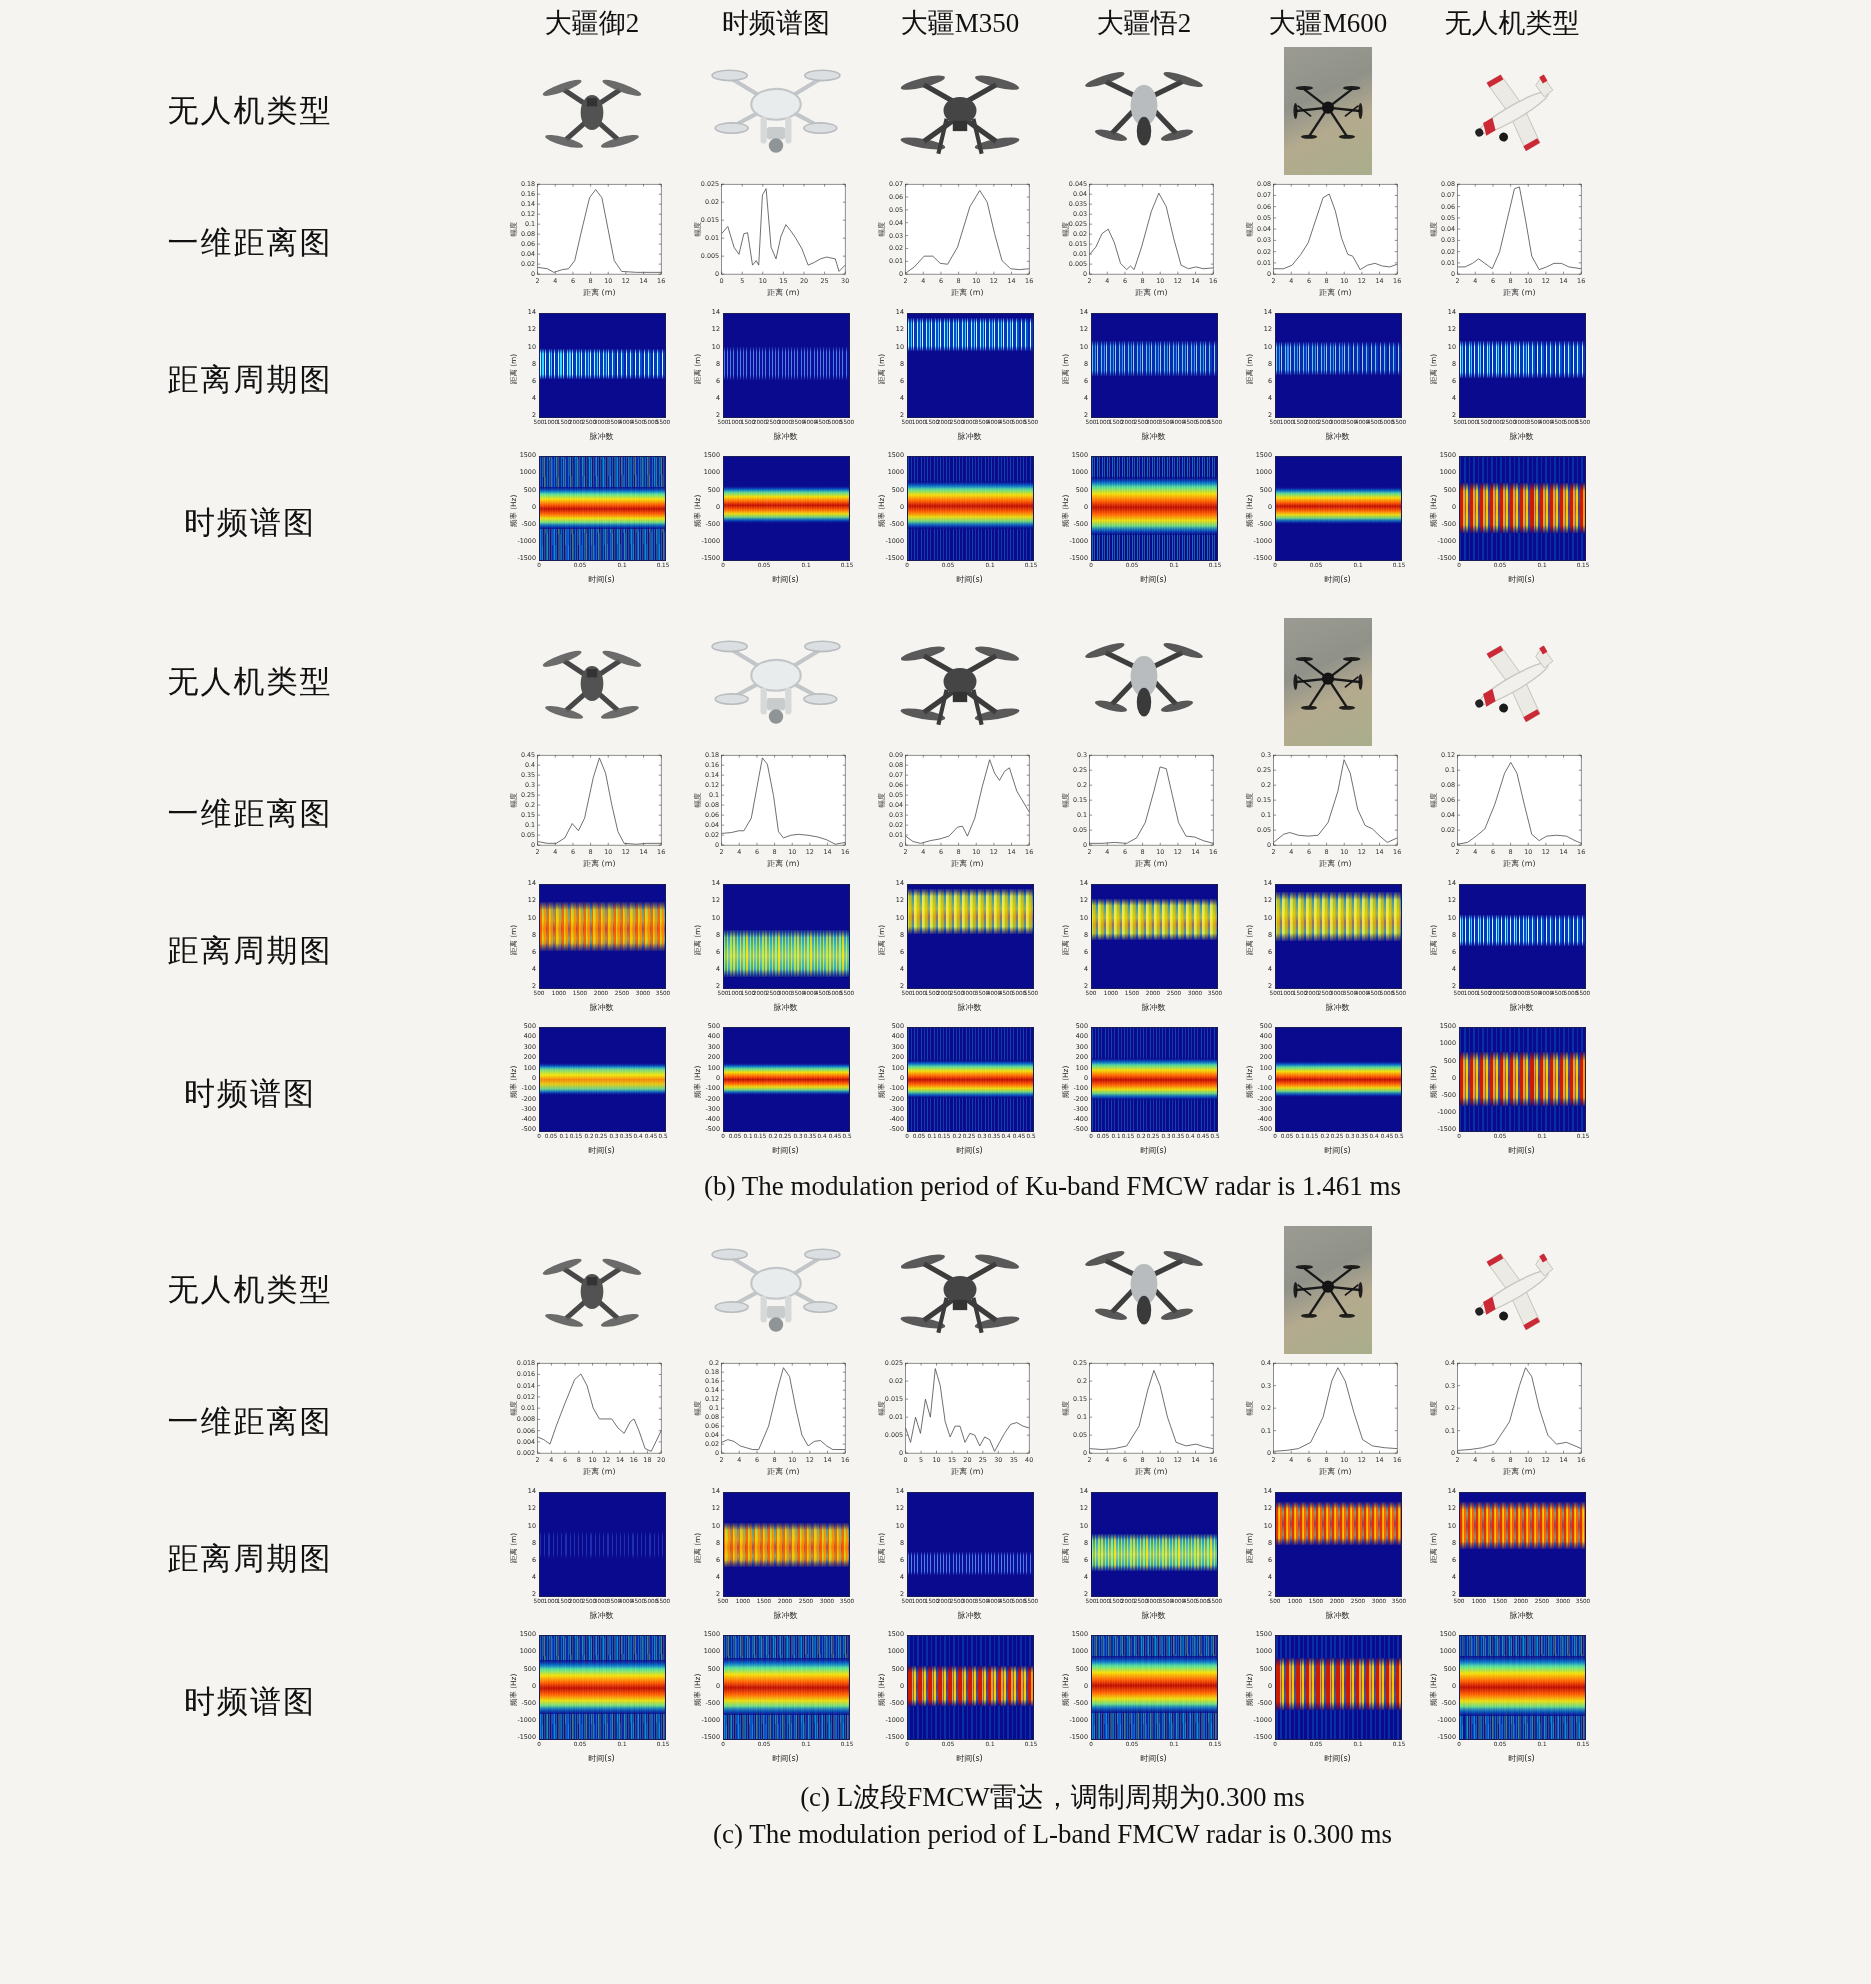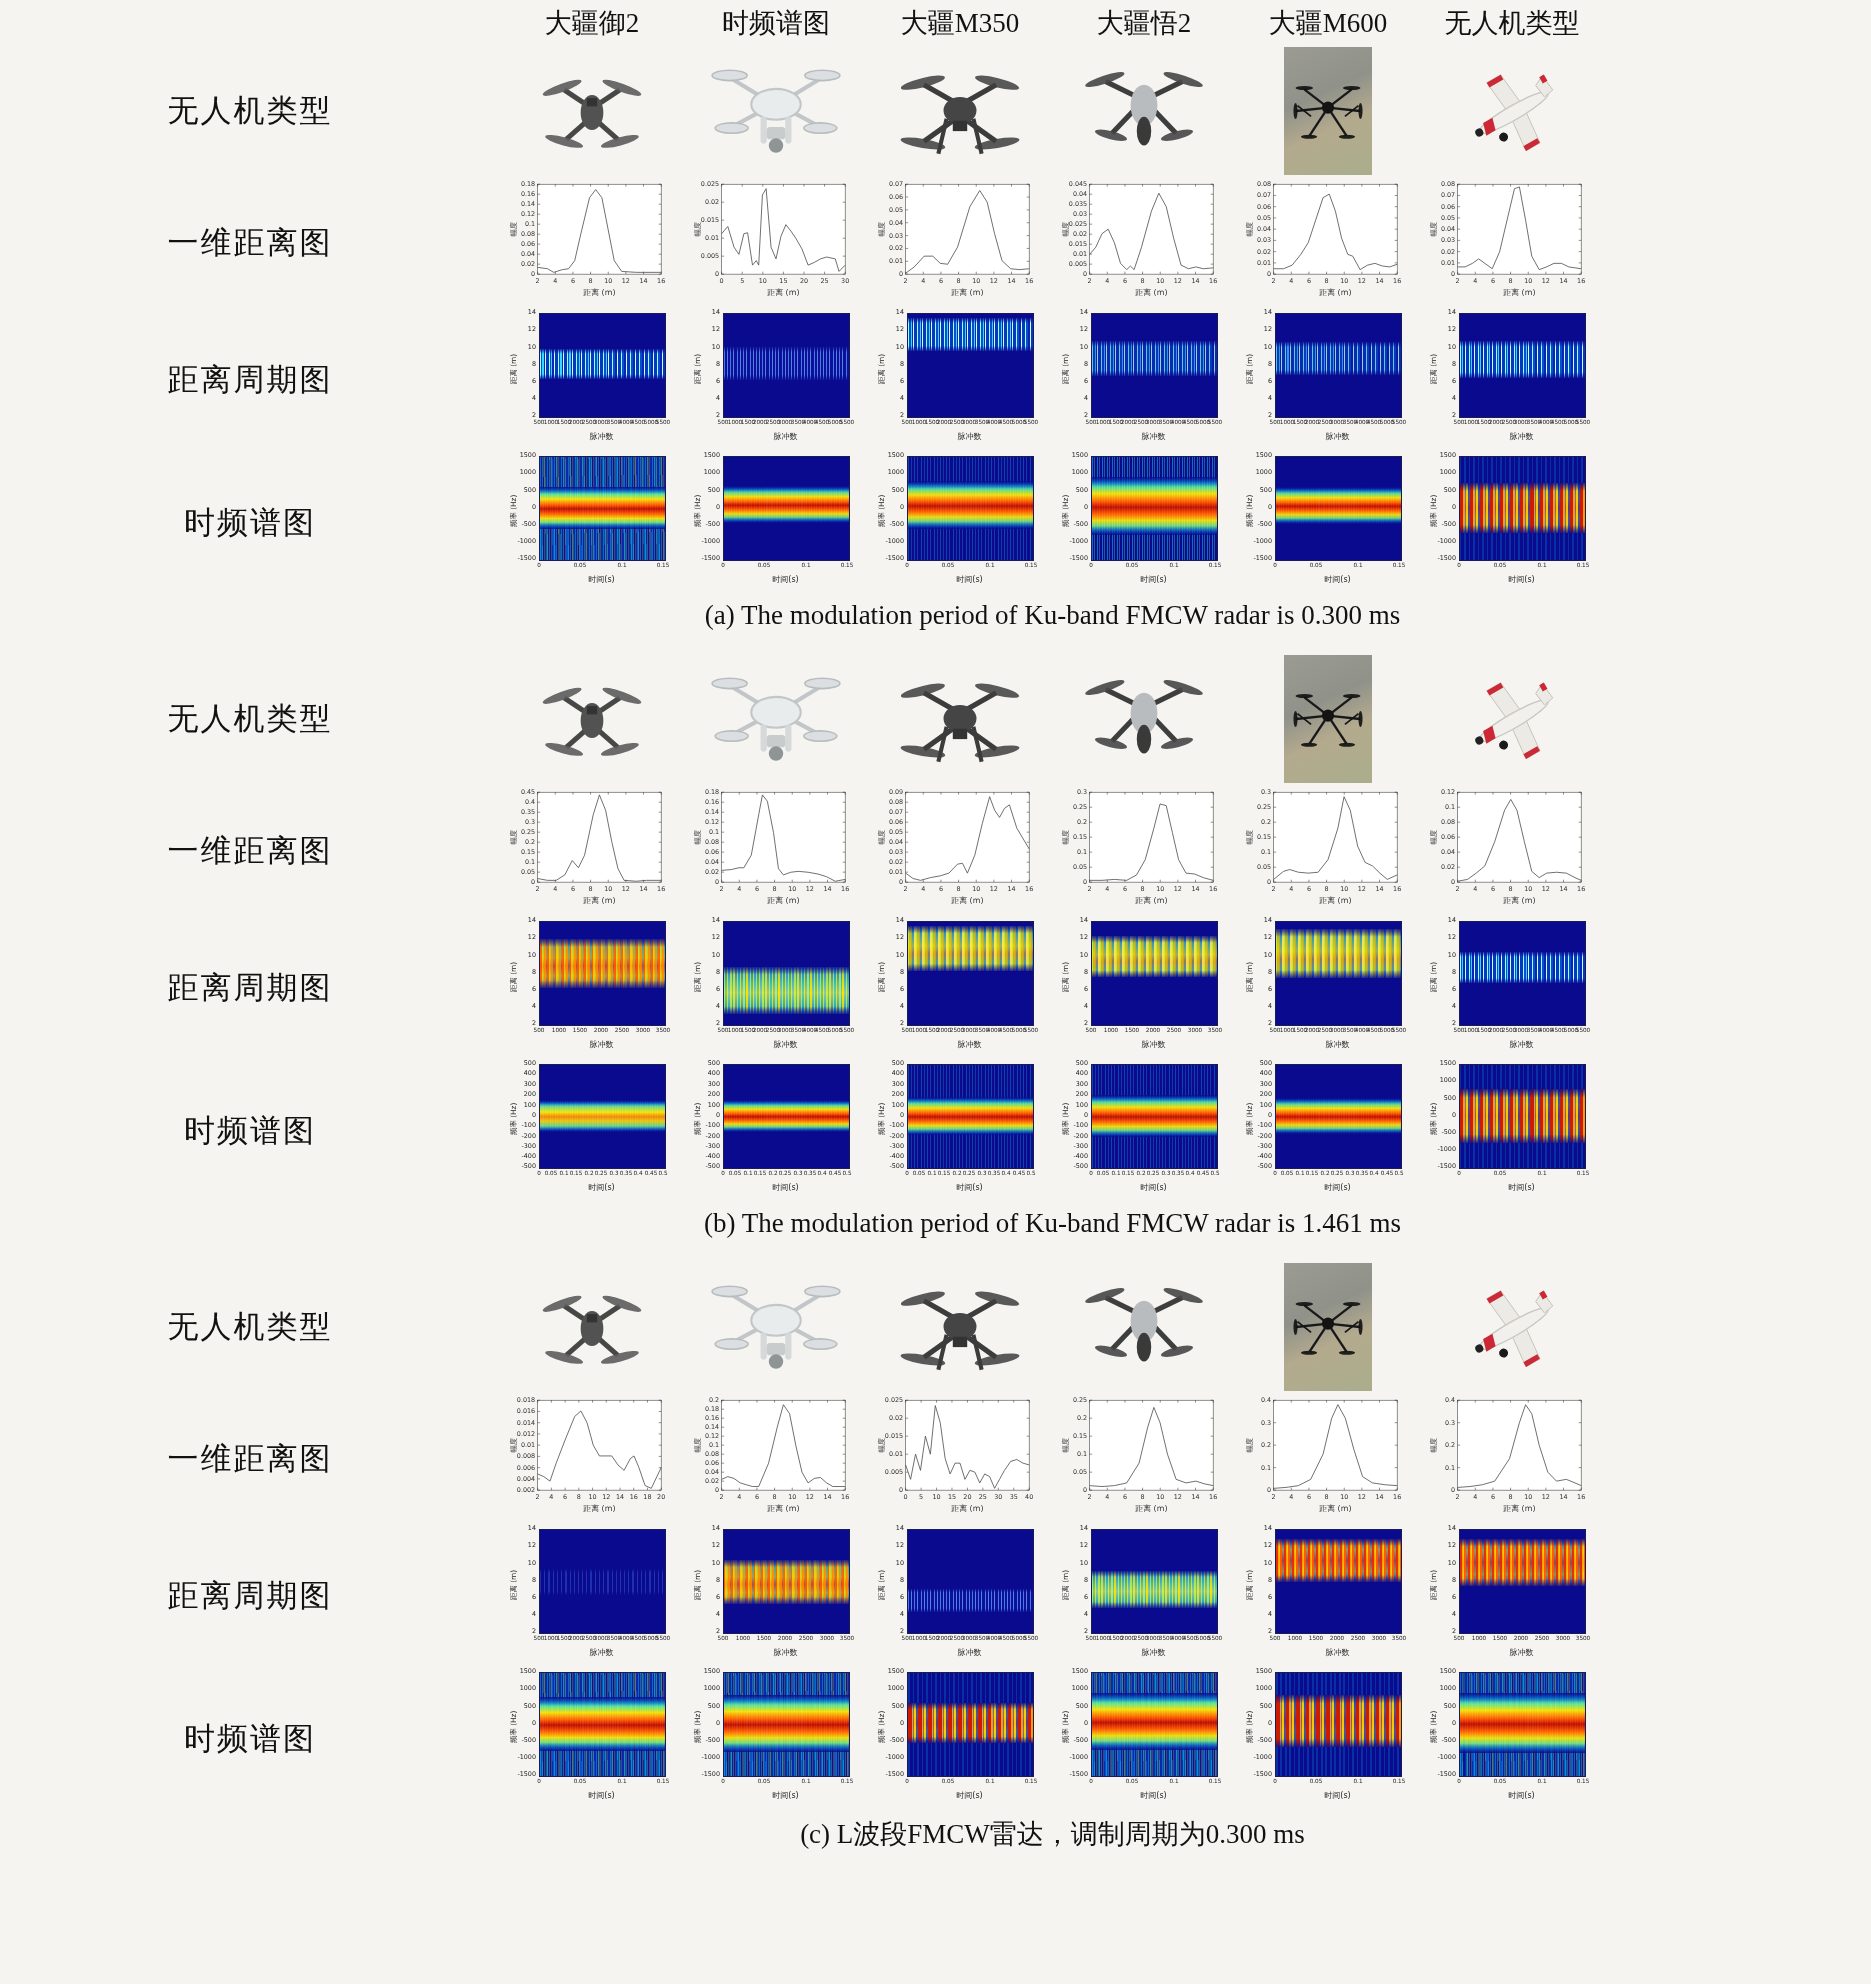--- a/index.html
+++ b/index.html
@@ -832,21 +832,20 @@
             <div class="xtick" style="left: 31px;">0</div>
             <div class="xtick" style="left: 72px;">0.05</div>
             <div class="xtick" style="left: 114px;">0.1</div>
             <div class="xtick" style="left: 155px;">0.15</div>
             <div class="hxlabel">时间(s)</div>
             <div class="hylabel" style="top: 74px;">频率 (Hz)</div>
           </div>
         </div>
       </div>
       <div class="captions">
-        <p>(a) The modulation period of Ku-band FMCW radar is 0.300 ms</p>
       </div>
       <div class="sec-grid">
         <div class="rowlabel row-drone">无人机类型</div>
         <div class="cell row-drone">
           <div class="drone-box">
             <svg viewBox="0 0 130 100">
               <g fill="none" stroke="#474747" stroke-width="5">
                 <path d="M65 48 L38 30"></path>
                 <path d="M65 48 L92 30"></path>
                 <path d="M65 56 L40 78"></path>
@@ -2380,16 +2379,17 @@
             <div class="xtick" style="left: 72px;">0.05</div>
             <div class="xtick" style="left: 114px;">0.1</div>
             <div class="xtick" style="left: 155px;">0.15</div>
             <div class="hxlabel">时间(s)</div>
             <div class="hylabel" style="top: 74px;">频率 (Hz)</div>
           </div>
         </div>
       </div>
       <div class="captions">
         <p>(c) L波段FMCW雷达，调制周期为0.300 ms</p>
+        <p>(c) The modulation period of L-band FMCW radar is 0.300 ms</p>
       </div>
     </div>
 </div>
 
 
 </body></html>

